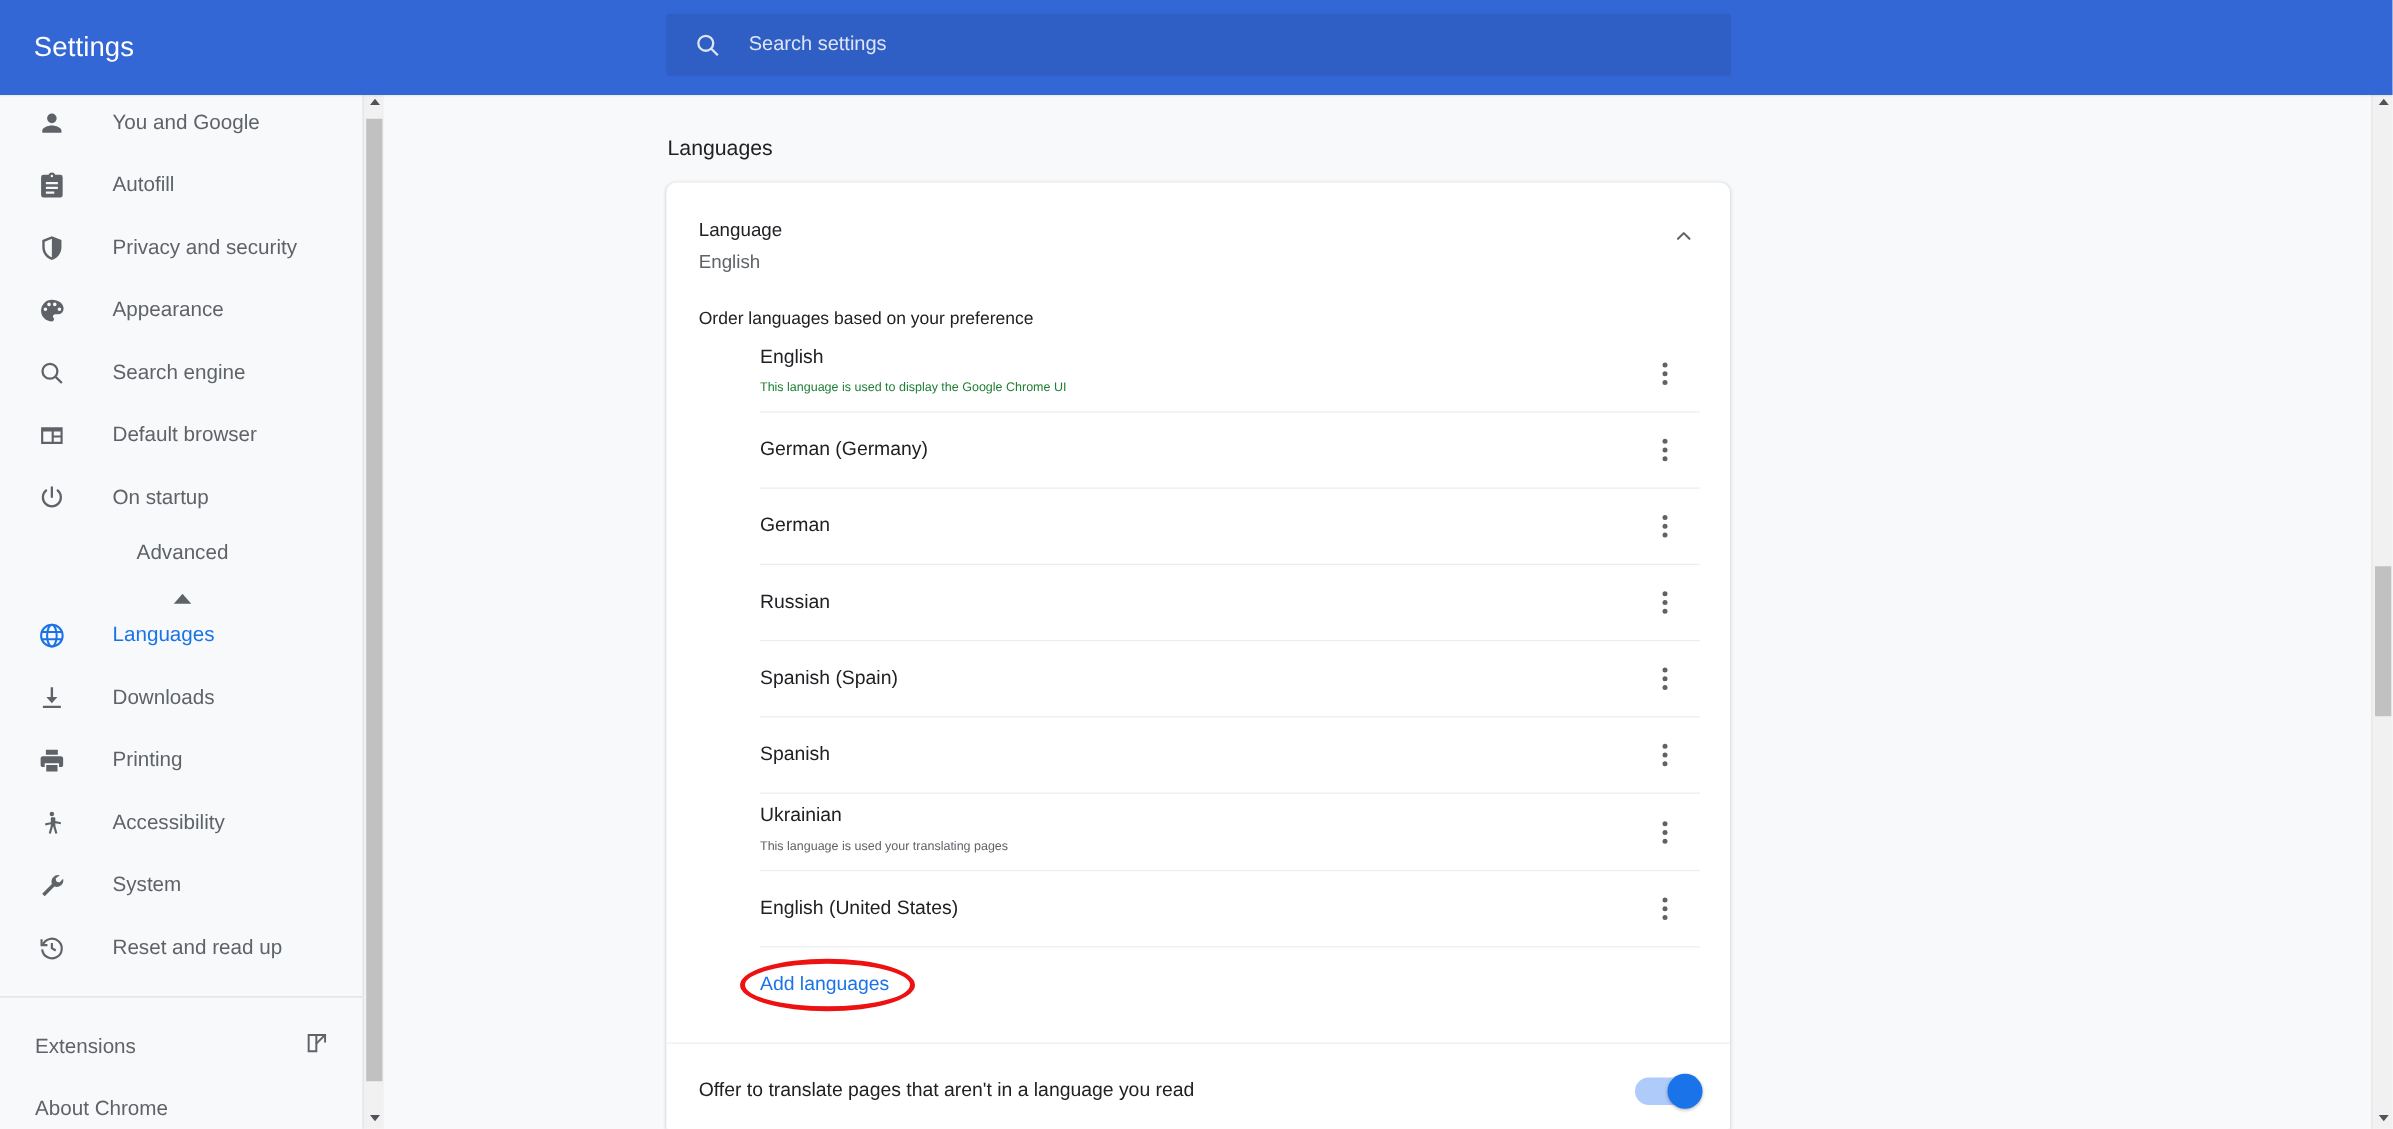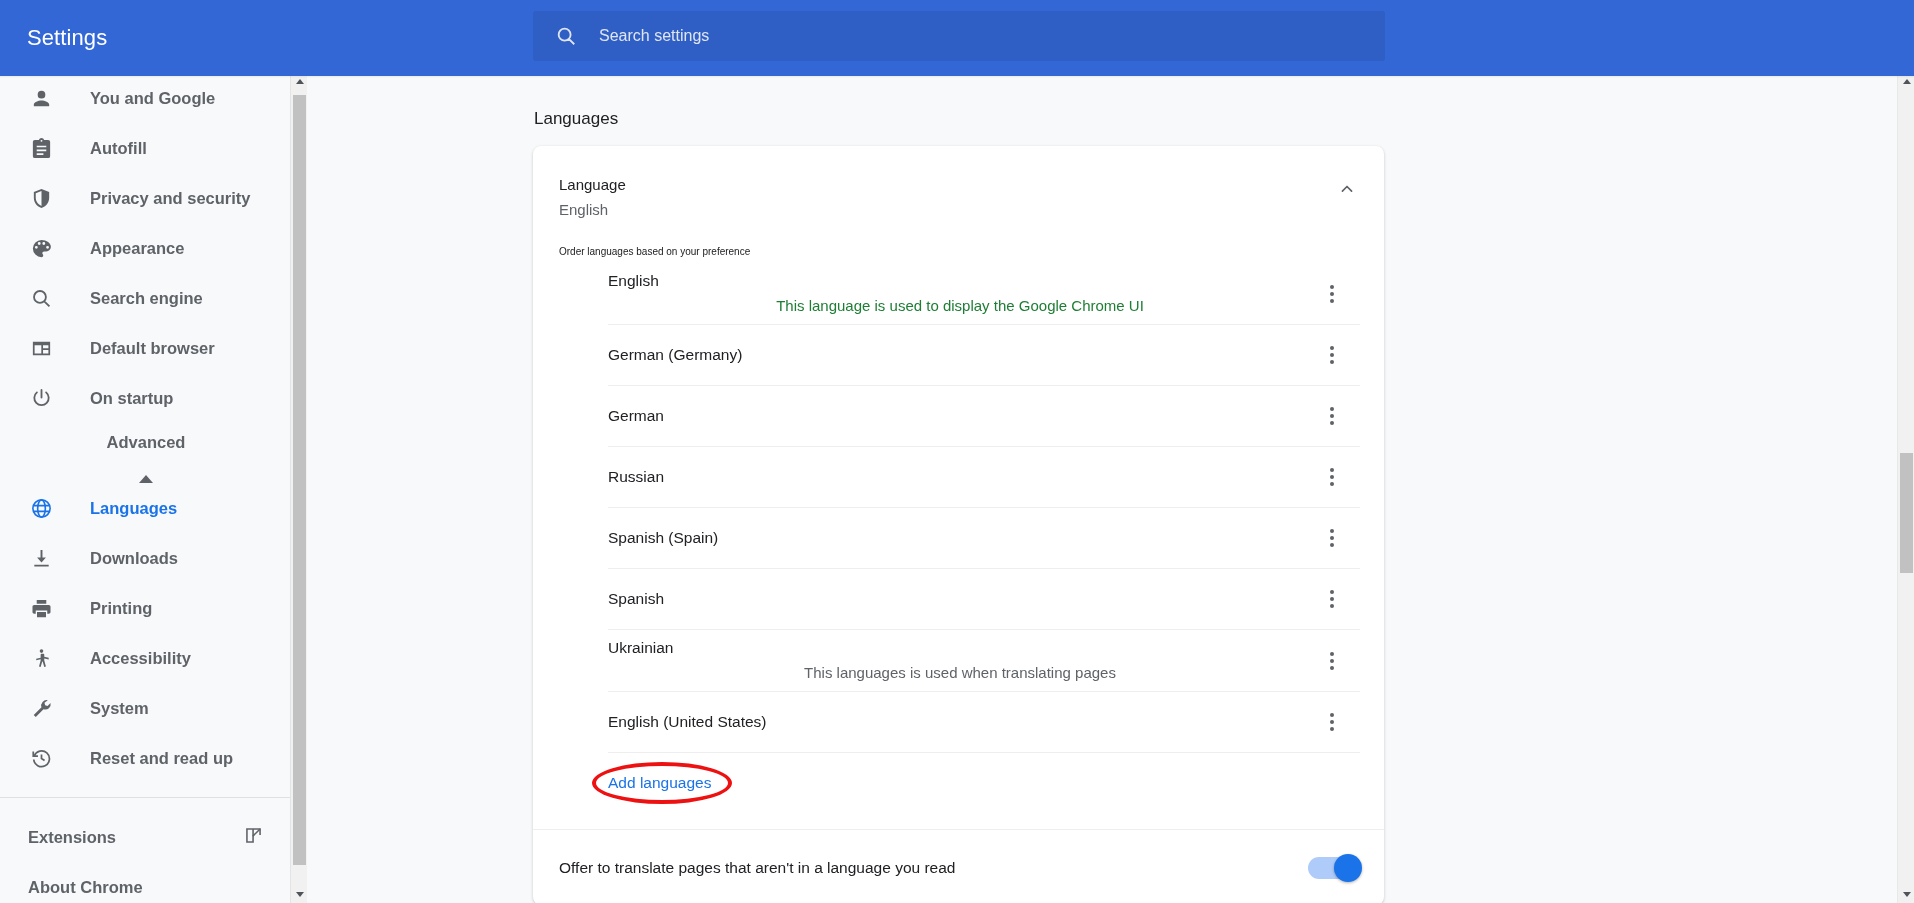--- a/index.html
+++ b/index.html
@@ -48,21 +48,20 @@
     background: linear-gradient(to bottom, rgba(0,0,0,.20), rgba(0,0,0,0));
     z-index: 19; pointer-events: none;
   }
 
   
   #sidebar {
     position: absolute; top: 73px; left: 0;
     width: 290px; height: 830px;
     background: #f8f9fa;
     overflow: hidden;
-    font-weight: bold;
   }
   #sidebar-inner { position: absolute; top: 0; left: 0; width: 290px; }
   .nav-item {
     display: flex; align-items: center;
     height: 50px; padding-left: 28px;
     color: #5f6368; font-size: 16.5px;
     cursor: pointer; position: relative;
   }
   .nav-item .ico {
     width: 26px; height: 26px; flex: none;
@@ -143,33 +142,33 @@
   #lang-header .t1 { font-size: 15px; color: #202124; line-height: 24px; }
   #lang-header .t2 { font-size: 15px; color: #5f6368; line-height: 26px; }
   #collapse-btn {
     position: absolute; right: 24px; top: 30px;
     width: 26px; height: 26px;
     display: flex; align-items: center; justify-content: center;
     cursor: pointer;
   }
 
   #order-label {
-    font-size: 10px; color: #202124;
+    font-size: 14px; color: #202124;
     padding: 22px 0 6px 26px;
   }
   #lang-list { padding-left: 75px; padding-right: 24px; }
   .lang-row {
     display: flex; align-items: center;
     min-height: 61px; position: relative;
     border-bottom: 1px solid #eeeeee;
   }
   .lang-row:last-child { border-bottom: 1px solid #eeeeee; }
   .lang-row .texts { flex: 1; padding: 6px 0; }
   .lang-row .name { font-size: 15.5px; color: #202124; line-height: 24px; }
-  .lang-row .sub { font-size: 15px; line-height: 25px; color: #5f6368; text-align: center; }
+  .lang-row .sub { font-size: 10px; line-height: 25px; color: #5f6368; }
   .lang-row .sub.green { color: #1e7e34; }
   .dots-btn {
     width: 40px; height: 40px; flex: none;
     display: flex; flex-direction: column;
     align-items: center; justify-content: center;
     gap: 3px; cursor: pointer; margin-right: 8px;
   }
   .dots-btn i { width: 4px; height: 4px; border-radius: 50%; background: #5f6368; display: block; }
 
   #add-wrap { position: relative; height: 76px; }
@@ -478,21 +477,21 @@
         <div class="dots-btn">
             <i></i>
             <i></i>
             <i></i>
           </div>
       </div>
 
       <div class="lang-row">
         <div class="texts">
           <div class="name">Ukrainian</div>
-          <div class="sub">This languages is used when translating pages</div>
+          <div class="sub">This language is used your translating pages</div>
         </div>
         <div class="dots-btn">
             <i></i>
             <i></i>
             <i></i>
           </div>
       </div>
 
       <div class="lang-row">
         <div class="texts">

